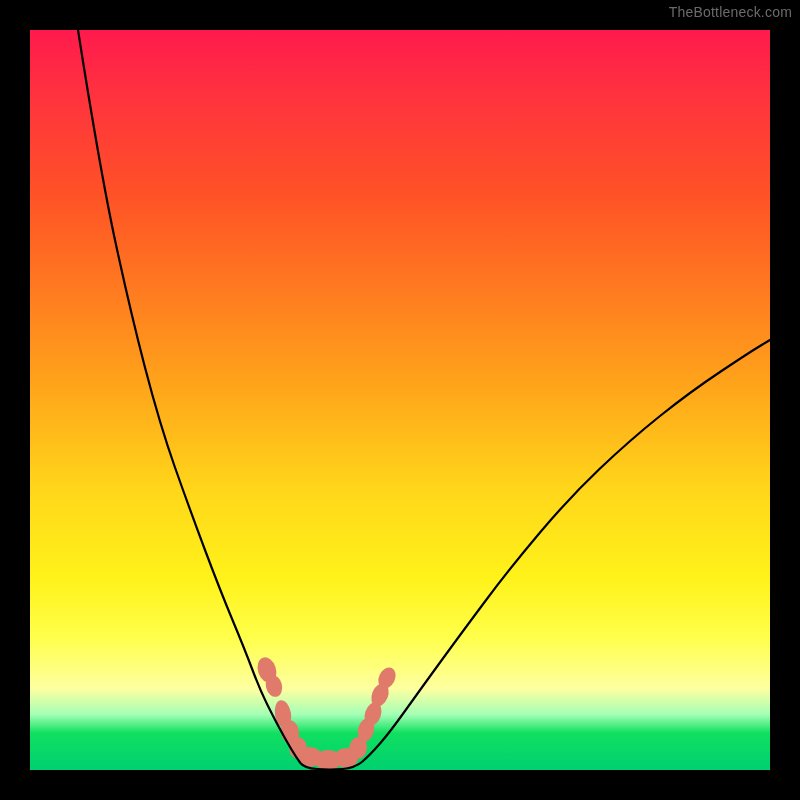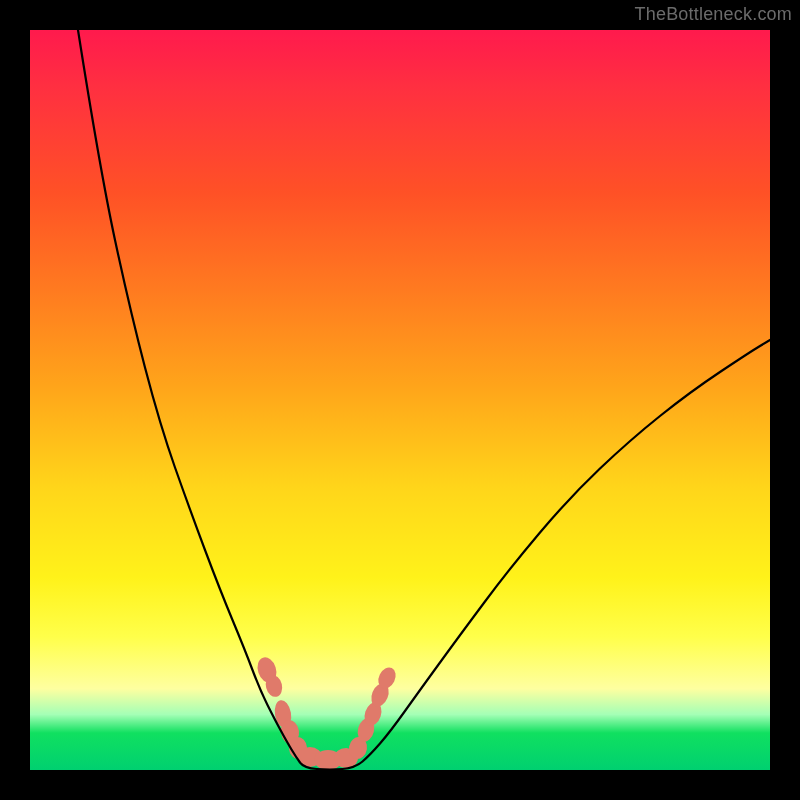--- a/index.html
+++ b/index.html
@@ -35,21 +35,21 @@
       #a4ffb6 92.5%,
       #10e060 95%,
       #00d070 100%
     );
   }
   .watermark {
     position: absolute;
     top: 4px;
     right: 8px;
     color: #6b6b6b;
-    font-size: 18px;
+    font-size: 14px;
     font-weight: 500;
     letter-spacing: 0.2px;
     user-select: none;
     margin-left: 16px;
   }
   svg.curve {
     position: absolute;
     left: 0; top: 0;
     width: 740px; height: 740px;
     overflow: visible;

